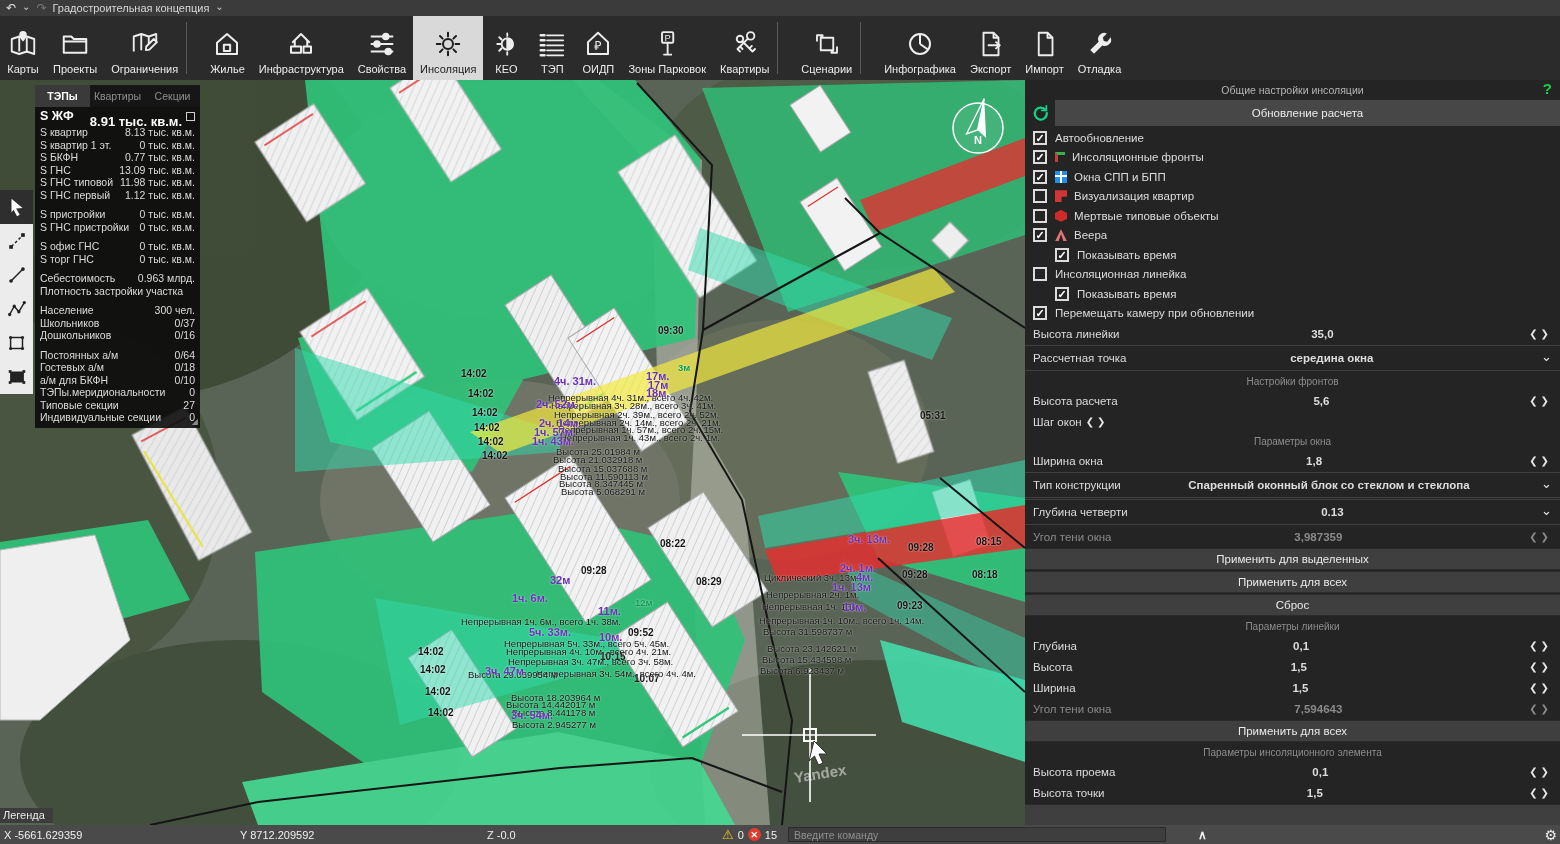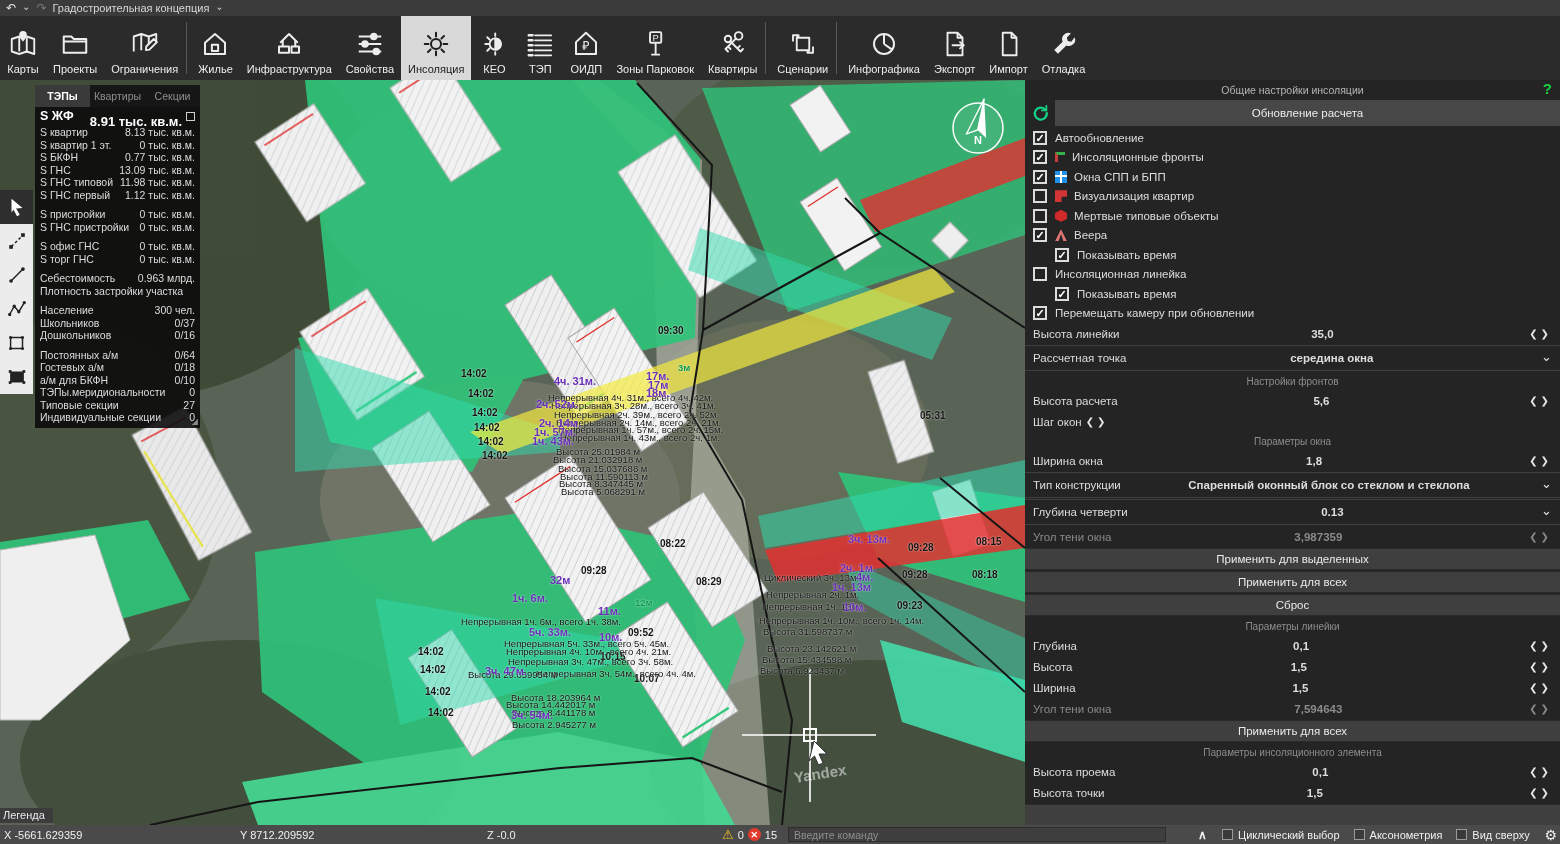--- a/index.html
+++ b/index.html
@@ -16,21 +16,21 @@
   .titlebar .chev { font-size:10px; color:#cfcfcf; margin-top:-4px; }
 
   
   .toolbar { position:absolute; left:0; top:16px; width:1560px; height:64px;
     background:#2b2b2b; display:flex; align-items:stretch; }
   .tb-item { display:flex; flex-direction:column; align-items:center; justify-content:flex-end;
     padding:4px 7px 5px; color:#ededed; font-size:11px; position:relative; min-width:46px;
     cursor:pointer; }
   .tb-item svg { width:30px; height:30px; margin-bottom:4px; }
   .tb-item.active { background:#d9d9d9; color:#1c1c1c; }
-  .tb-item.gend { margin-right:6px; }
+  .tb-item.gend { margin-right:18px; }
   .tb-item.gend::after { content:""; position:absolute; right:-2px; top:6px; bottom:6px;
     width:1px; background:#5a5a5a; }
   .tb-label { white-space:nowrap; }
 
   
   .map-wrap { position:absolute; left:0; top:80px; width:1025px; height:745px; overflow:hidden;
     background:#57614f; }
   .map-wrap svg.scene { position:absolute; left:0; top:0; }
   .ml { position:absolute; white-space:nowrap; font-size:9.5px; color:#141414;
     text-shadow:0 0 2px rgba(255,255,255,.75); pointer-events:none; }
@@ -1212,34 +1212,16 @@
     <span class="sb-warns">
       <span class="warn-tri">⚠</span>
       <span>0</span>
       <span class="err-dot">✕</span>
       <span>15</span>
     </span>
     <span class="sb-cmd">
       <input placeholder="Введите команду" style="">
     </span>
     <span class="sb-up">∧</span>
-    <span class="sb-toggles">
-
-        <span class="sb-toggle">
-          <span class="sb-box"></span>
-          <span>Циклический выбор</span>
-        </span>
-
-        <span class="sb-toggle">
-          <span class="sb-box"></span>
-          <span>Аксонометрия</span>
-        </span>
-
-        <span class="sb-toggle">
-          <span class="sb-box"></span>
-          <span>Вид сверху</span>
-        </span>
-
-    </span>
     <span class="sb-gear">⚙</span>
   </div>
 
 </div>
 
 </body></html>

